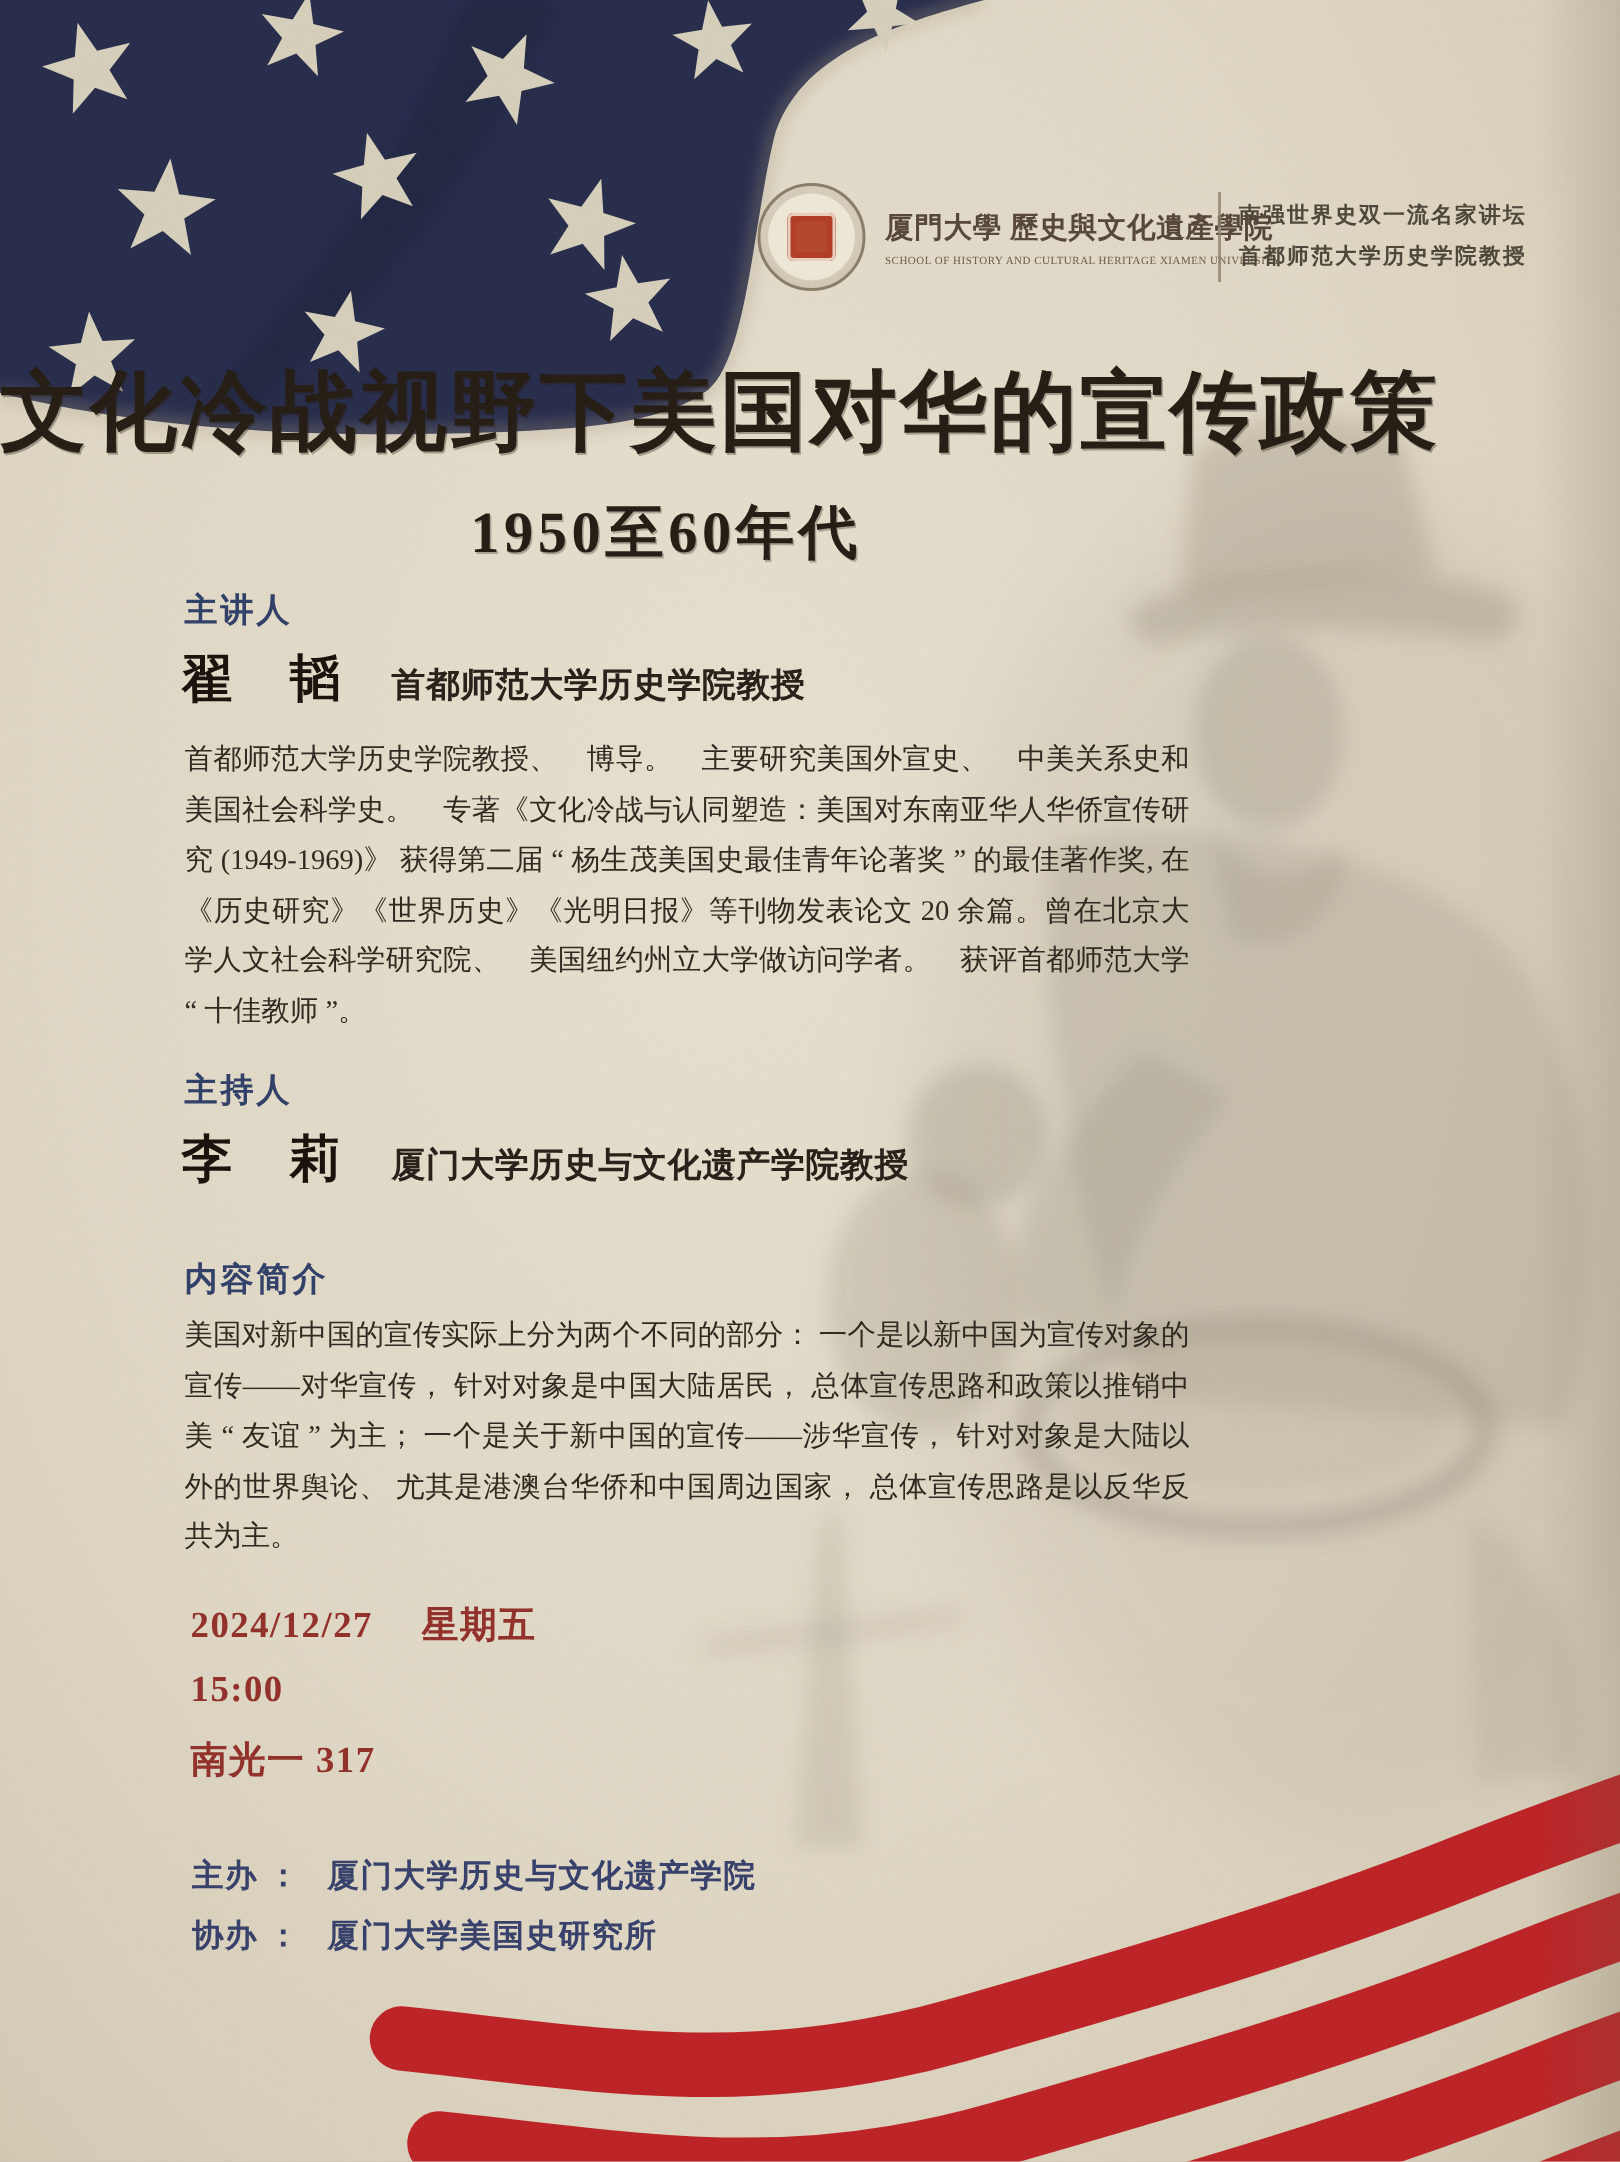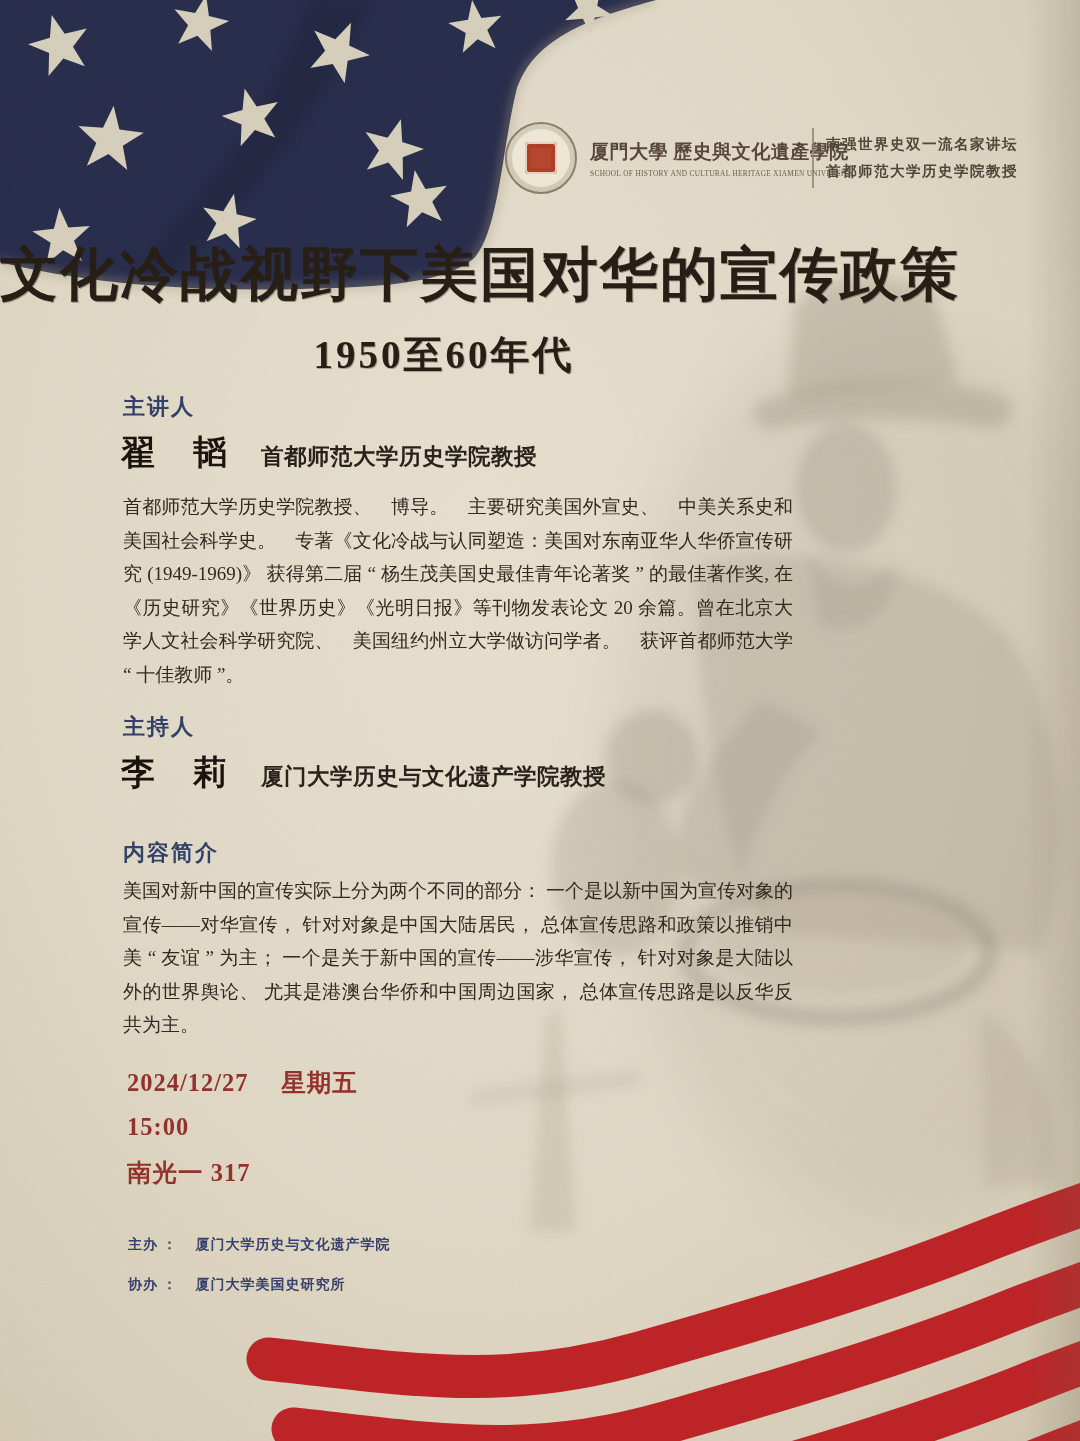--- a/index.html
+++ b/index.html
@@ -46,21 +46,21 @@
   #abstract-label{top:838px;}
   #abstract-text{top:874px;}
 
   
   .evt{left:127px;font-size:24.5px;font-weight:700;color:#93302a;letter-spacing:1px;z-index:4;white-space:pre-wrap;}
   #event-date{top:1066px;}
   #event-time{top:1113px;}
   #event-venue{top:1156px;}
 
   
-  .org-row{left:128px;z-index:4;font-size:14px;font-weight:700;color:#36406c;letter-spacing:1px;display:flex;}
+  .org-row{left:128px;z-index:4;font-size:21px;font-weight:700;color:#36406c;letter-spacing:1px;display:flex;}
   #organizer-row{top:1236px;}
   #coorganizer-row{top:1276px;}
   .org-label{margin-right:18px;}
 
   
   #flag-stars{top:0;left:0;z-index:3;}
   #stripes{left:0;bottom:0;z-index:3;}
   #illustration{top:0;left:0;z-index:1;}
   #edge-shade{top:0;right:0;width:55px;height:100%;z-index:5;pointer-events:none;
      background:linear-gradient(to left, rgba(110,100,80,.20), rgba(110,100,80,0));}

